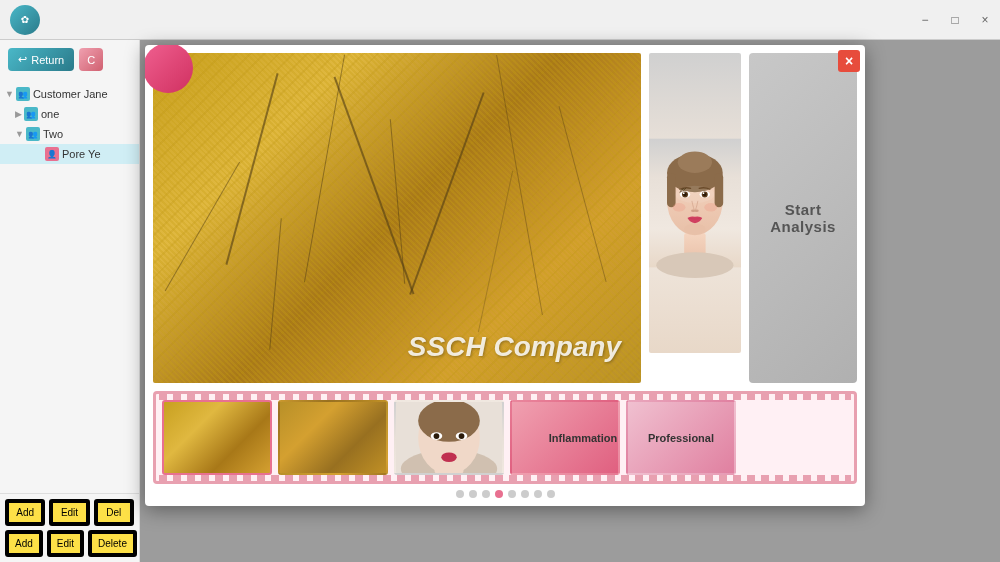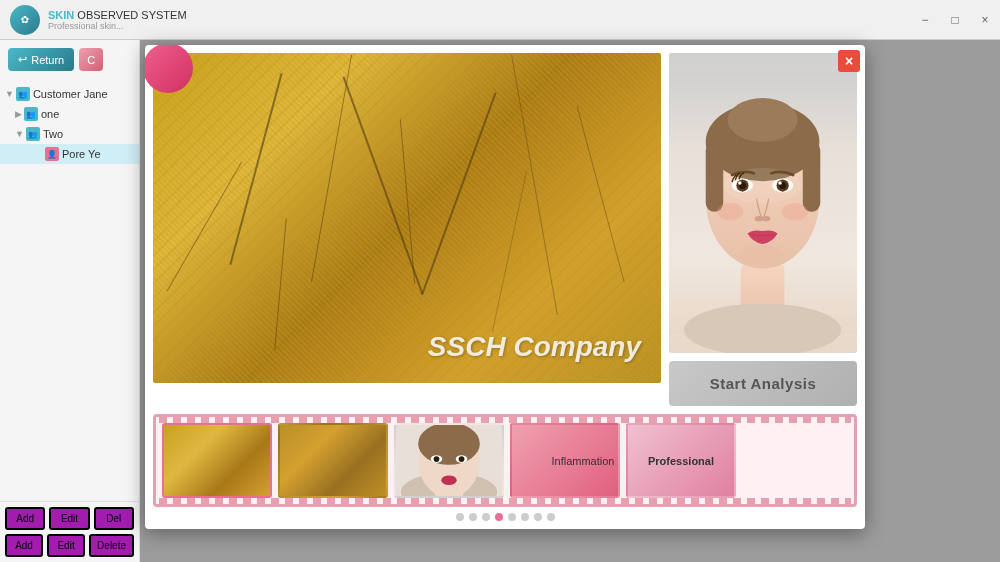--- a/index.html
+++ b/index.html
@@ -150,22 +150,22 @@
       gap: 4px;
     }
     .sidebar-bottom-row {
       display: flex;
       gap: 4px;
     }
     .btn-small {
       flex: 1;
       padding: 4px 6px;
       font-size: 10px;
-      border: 2px solid #000000;
-      background: #a21caf;
+      border: 4px solid #000000;
+      background: #fde047;
       cursor: pointer;
       border-radius: 3px;
     }
 
     
     .right-area {
       flex: 1;
       background: #e0e0e0;
       position: relative;
     }
@@ -262,23 +262,22 @@
       width: 50px;
       height: 50px;
       border-radius: 50%;
       background: linear-gradient(135deg, #f06090, #d03060);
       z-index: 3;
       cursor: pointer;
     }
 
     
     .right-panel {
-      width: 188px;
-      display: flex;
-      flex-direction: column;
+      width: 208px;
+      display: flex;
       gap: 8px;
     }
     .face-image {
       width: 100%;
       height: 300px;
       background: linear-gradient(180deg, #d0d0d0 0%, #e8e0d8 30%, #f0e8e0 60%, #e8d8c8 100%);
       border-radius: 2px;
       overflow: hidden;
       position: relative;
       display: flex;
@@ -344,21 +343,21 @@
       justify-content: center;
       overflow: hidden;
     }
     .film-thumb-gradient1 {
       background: linear-gradient(135deg, #f0a0b0, #e06080);
       display: flex;
       align-items: center;
       justify-content: center;
       color: #333;
       font-size: 11px;
-      font-weight: normal;
+      font-weight: bold;
       padding-left: 36px;
     }
     .film-thumb-gradient2 {
       background: linear-gradient(135deg, #f0c0d0, #e080a0);
       display: flex;
       align-items: center;
       justify-content: center;
       color: #333;
       font-size: 11px;
       font-weight: bold;
@@ -407,27 +406,20 @@
       position: absolute;
       inset: 0;
       overflow: hidden;
     }
   </style>
 </head>
 <body>
 
 <div class="title-bar">
   <div class="title-bar-logo">✿</div>
-  <div class="title-bar-text">
-    <div class="title-bar-title">
-      <span class="skin">SKIN</span>
-      <span> OBSERVED SYSTEM</span>
-    </div>
-    <div class="title-bar-subtitle">Professional skin...</div>
-  </div>
   <div class="title-bar-controls">
     <div class="title-bar-btn">−</div>
     <div class="title-bar-btn">□</div>
     <div class="title-bar-btn close">×</div>
   </div>
 </div>
 
 <div class="main-content">
 
   <div class="sidebar">

